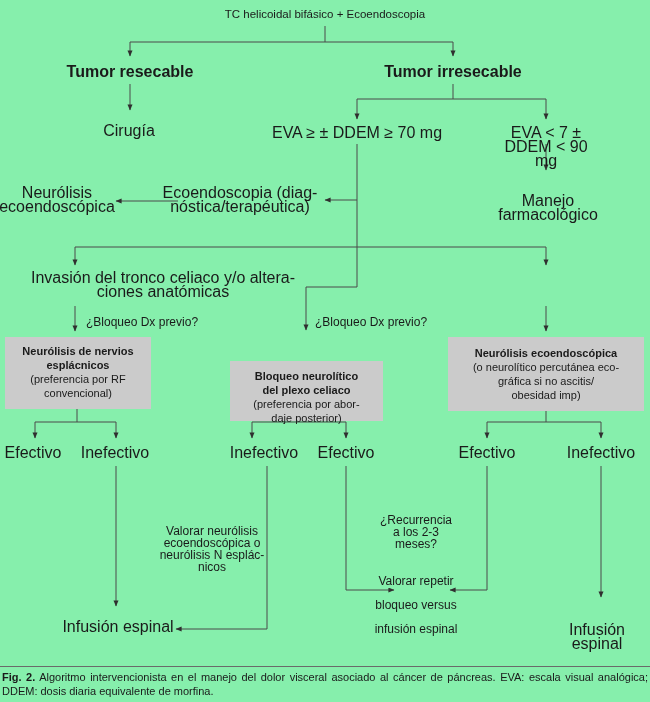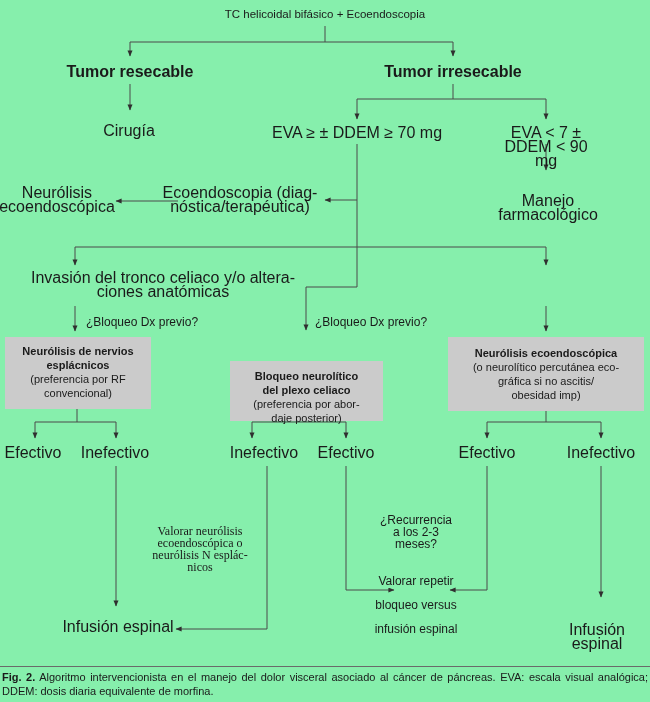--- a/index.html
+++ b/index.html
@@ -121,21 +121,21 @@
 obesidad imp)</span>
   </div>
 
   <div class="node" style="left:33px;top:446px;">Efectivo</div>
   <div class="node" style="left:115px;top:446px;">Inefectivo</div>
   <div class="node" style="left:264px;top:446px;">Inefectivo</div>
   <div class="node" style="left:346px;top:446px;">Efectivo</div>
   <div class="node" style="left:487px;top:446px;">Efectivo</div>
   <div class="node" style="left:601px;top:446px;">Inefectivo</div>
 
-  <div class="node small" style="left:200px;top:525px;font-family:Liberation Serif, serif;">Valorar neurólisis
+  <div class="node small" style="left:212px;top:525px;">Valorar neurólisis
 ecoendoscópica o
 neurólisis N esplác-
 nicos</div>
 
   <div class="node small" style="left:416px;top:514px;">¿Recurrencia
 a los 2-3
 meses?</div>
 
   <div class="node small" style="left:416px;top:563px;">
     <div>Valorar repetir</div>

